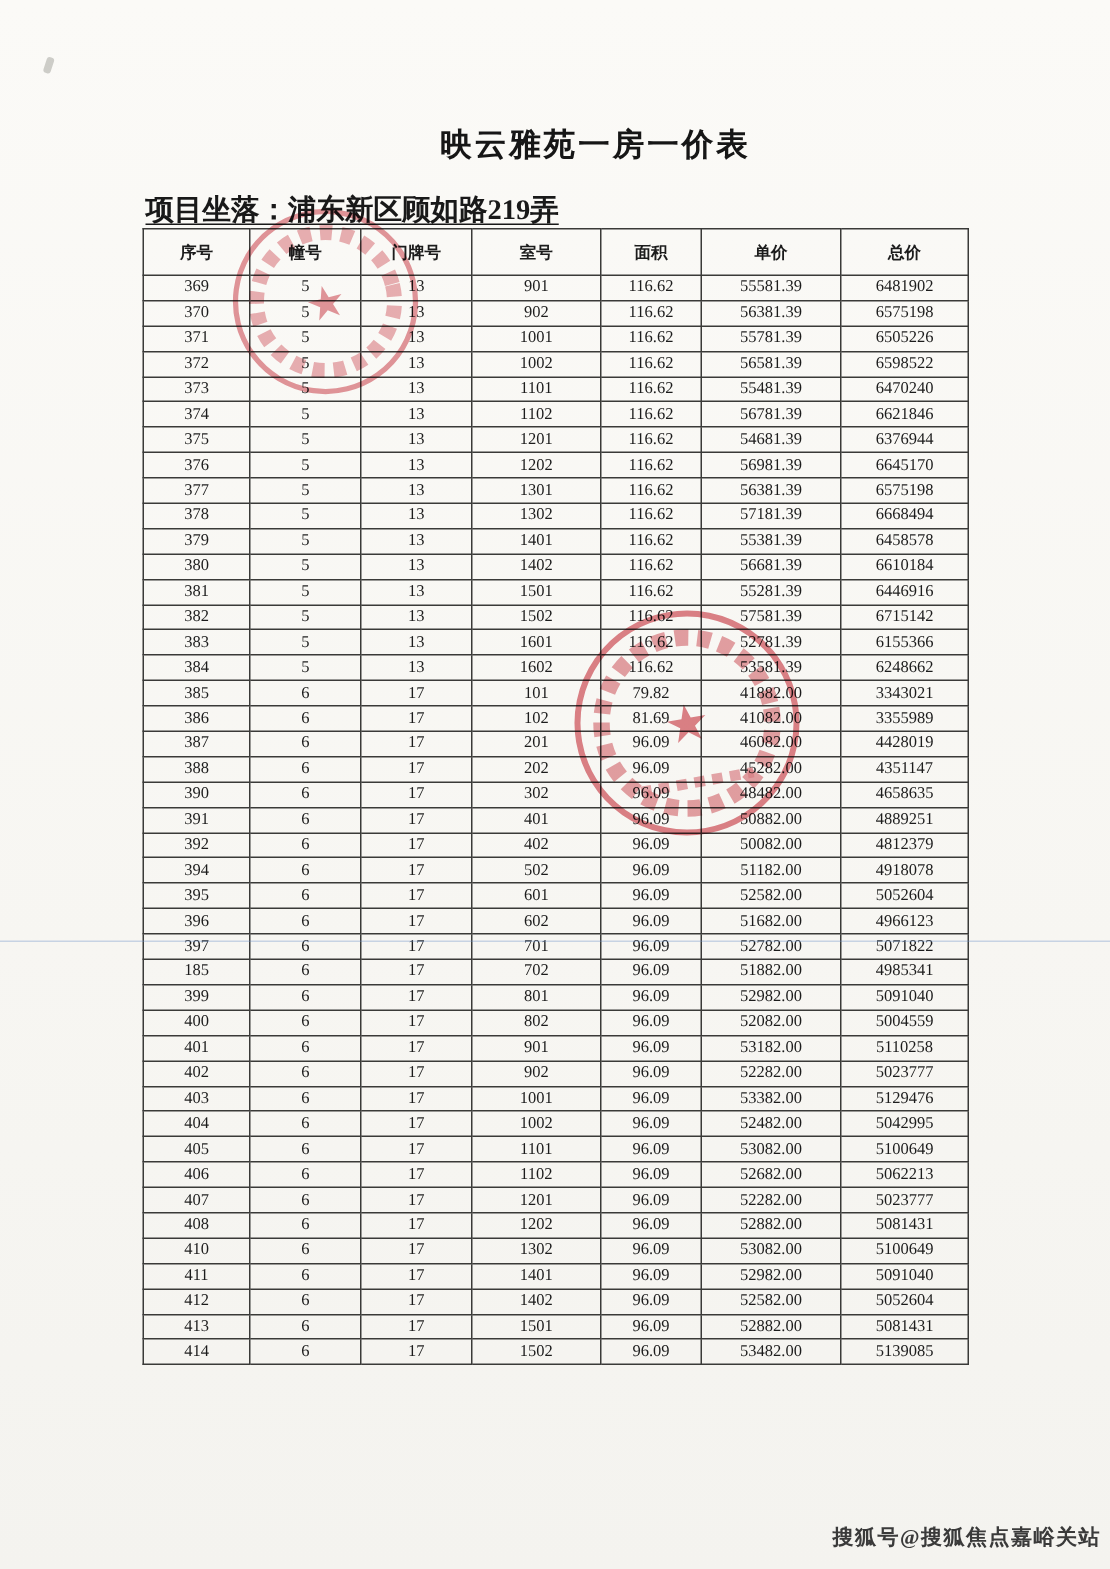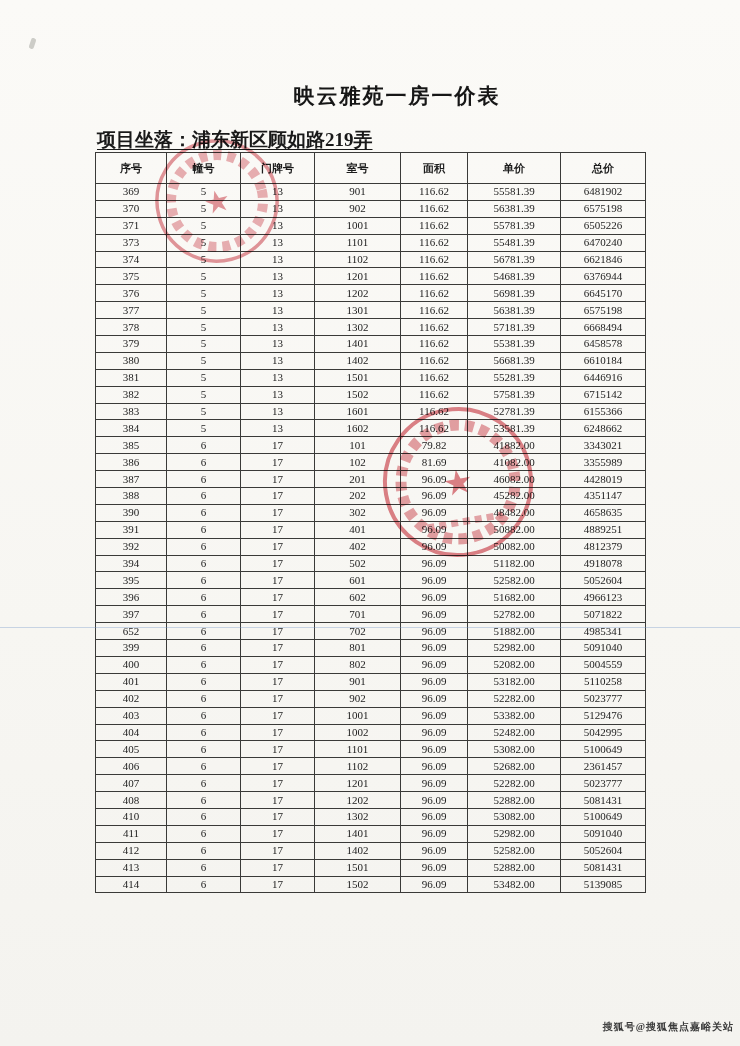--- a/index.html
+++ b/index.html
@@ -39,21 +39,21 @@
   table.price td{height:15.9px;font-size:11px;line-height:1;}
   .stamp{position:absolute;mix-blend-mode:multiply;pointer-events:none;}
   .stamp-top{left:152px;top:136px;width:130px;height:130px;opacity:.5;transform:rotate(-14deg);}
   .stamp-mid{left:380px;top:404px;width:156px;height:156px;opacity:.6;transform:rotate(-10deg);}
   .faint-line{
     position:absolute;left:0;top:627px;width:740px;height:1px;
     background:rgba(110,145,200,.35);
   }
   .watermark{
     position:absolute;right:6px;bottom:12px;
-    font-size:10px;font-weight:bold;color:#3a3a3a;
+    font-size:14px;font-weight:bold;color:#3a3a3a;
     font-family:"Liberation Serif","DejaVu Serif",serif;letter-spacing:1px;
   }
 </style>
 </head>
 <body>
 
 <div class="page">
 
   <div class="scan-mark"></div>
 
@@ -106,20 +106,29 @@
         <tr>
           <td>371</td>
           <td>5</td>
           <td>13</td>
           <td>1001</td>
           <td>116.62</td>
           <td>55781.39</td>
           <td>6505226</td>
         </tr>
         <tr>
+          <td>372</td>
+          <td>5</td>
+          <td>13</td>
+          <td>1002</td>
+          <td>116.62</td>
+          <td>56581.39</td>
+          <td>6598522</td>
+        </tr>
+        <tr>
           <td>373</td>
           <td>5</td>
           <td>13</td>
           <td>1101</td>
           <td>116.62</td>
           <td>55481.39</td>
           <td>6470240</td>
         </tr>
         <tr>
           <td>374</td>
@@ -313,21 +322,21 @@
         <tr>
           <td>397</td>
           <td>6</td>
           <td>17</td>
           <td>701</td>
           <td>96.09</td>
           <td>52782.00</td>
           <td>5071822</td>
         </tr>
         <tr>
-          <td>652</td>
+          <td>185</td>
           <td>6</td>
           <td>17</td>
           <td>702</td>
           <td>96.09</td>
           <td>51882.00</td>
           <td>4985341</td>
         </tr>
         <tr>
           <td>399</td>
           <td>6</td>
@@ -391,21 +400,21 @@
           <td>53082.00</td>
           <td>5100649</td>
         </tr>
         <tr>
           <td>406</td>
           <td>6</td>
           <td>17</td>
           <td>1102</td>
           <td>96.09</td>
           <td>52682.00</td>
-          <td>2361457</td>
+          <td>5062213</td>
         </tr>
         <tr>
           <td>407</td>
           <td>6</td>
           <td>17</td>
           <td>1201</td>
           <td>96.09</td>
           <td>52282.00</td>
           <td>5023777</td>
         </tr>

